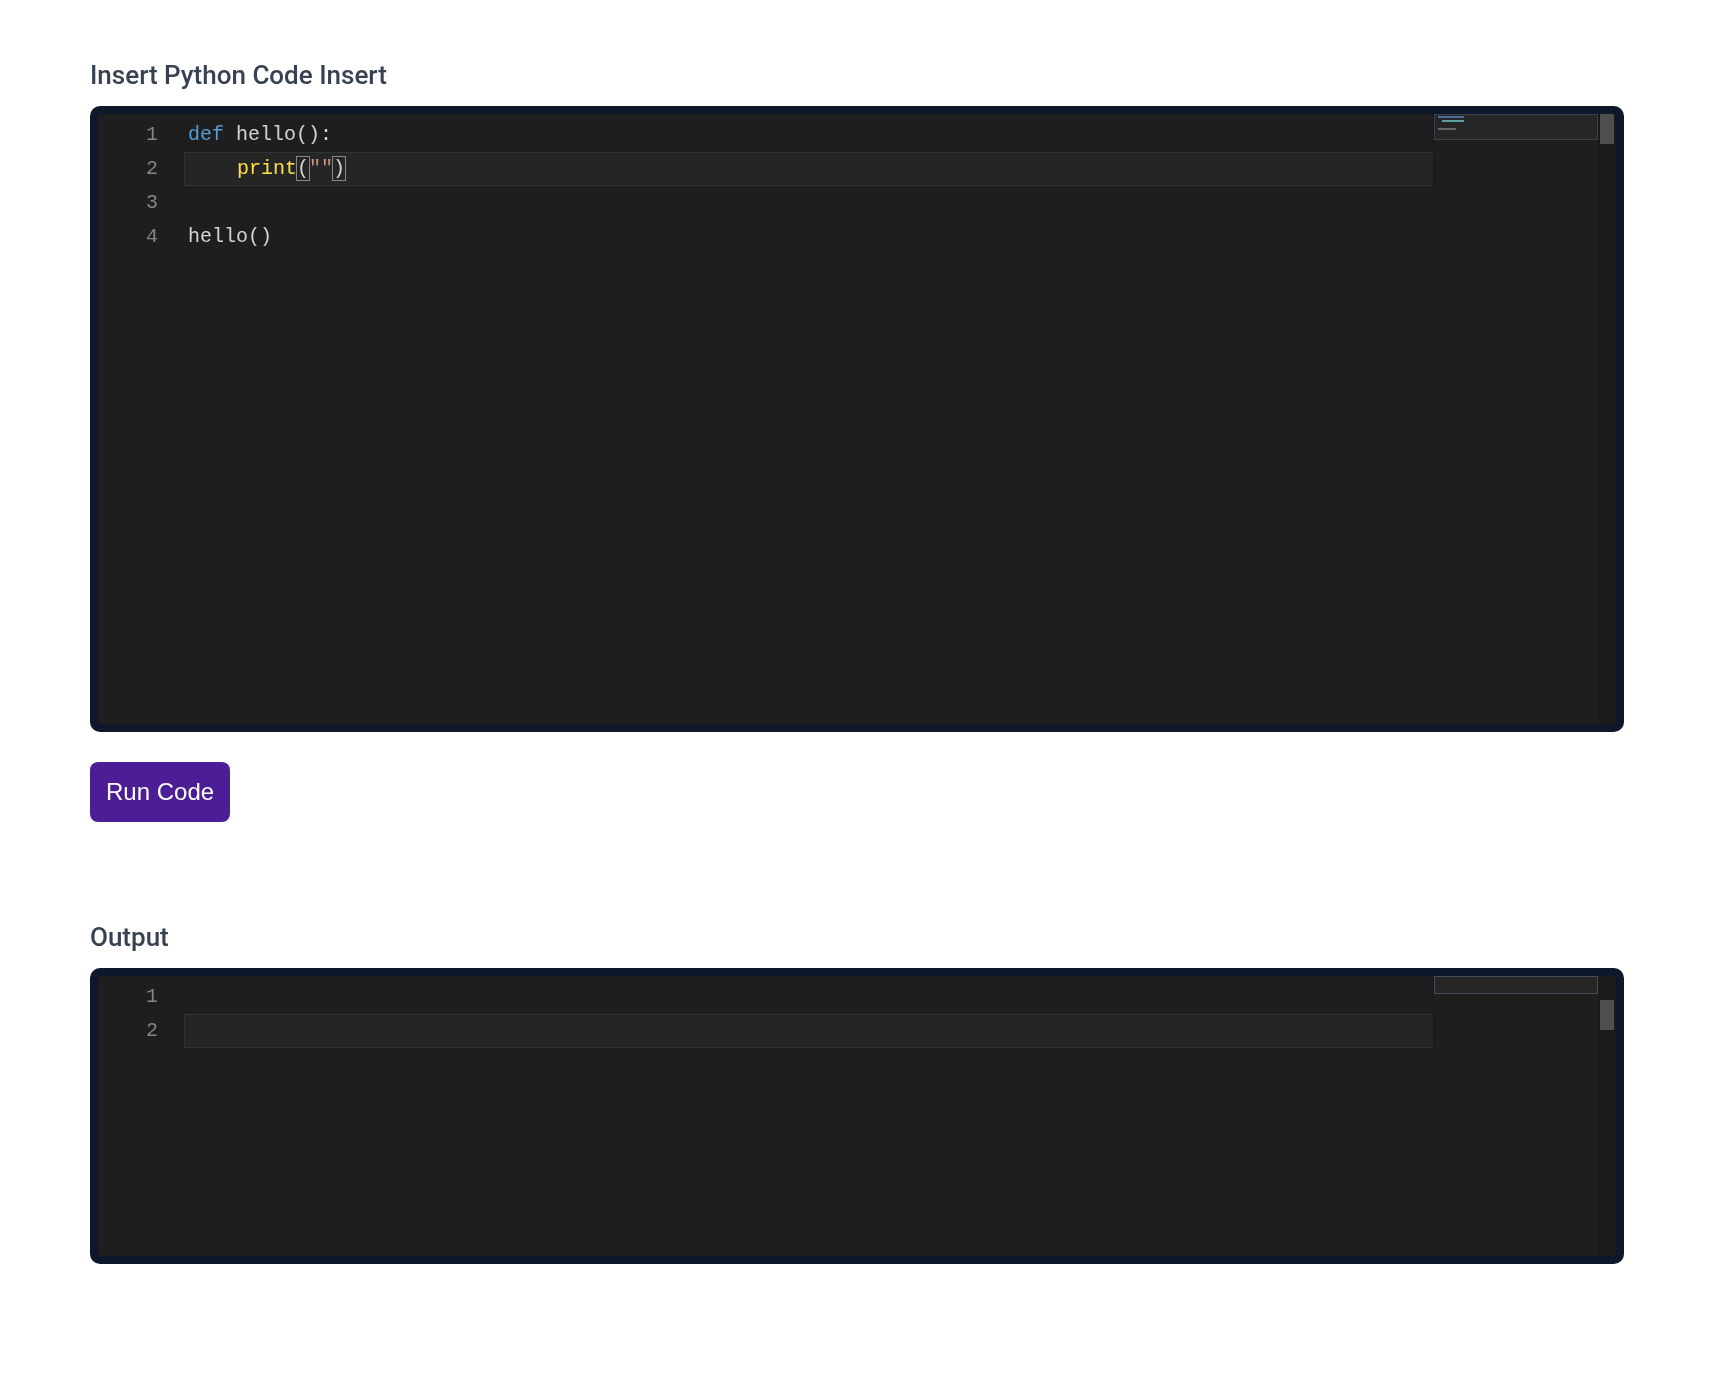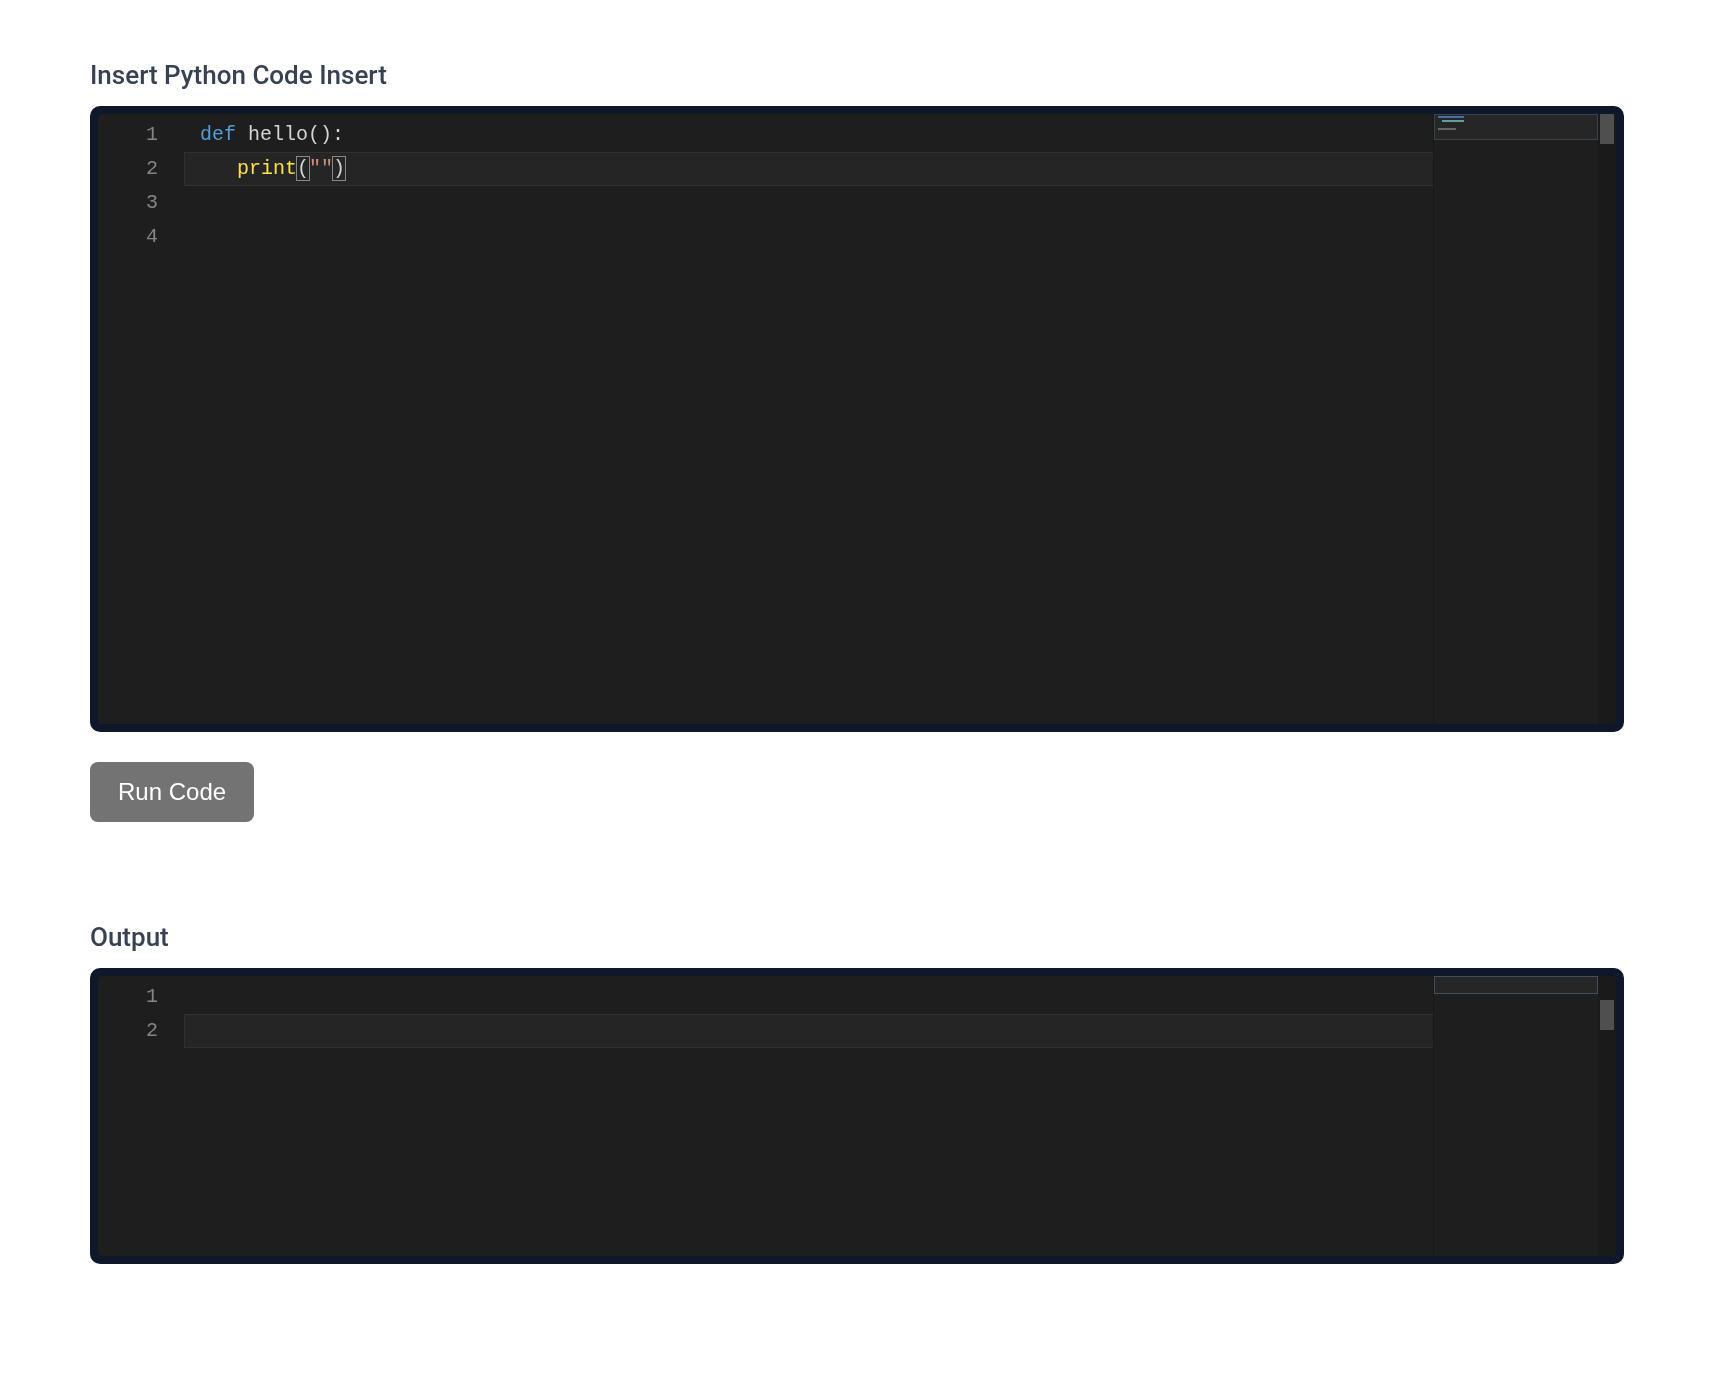--- a/index.html
+++ b/index.html
@@ -69,21 +69,20 @@
       flex: 1;
       color: #d4d4d4;
       position: relative;
       padding-right: 20px;
     }
     
     .code-line {
       display: block;
       white-space: pre;
       min-height: 34px;
-      margin-left: 12px;
     }
     
     .code-line.highlighted {
       background: rgba(255, 255, 255, 0.03);
       box-shadow: inset 0 0 0 1px rgba(255,255,255,0.06);
       margin-left: -4px;
       padding-left: 4px;
     }
     
     .output-line.highlighted {
@@ -149,26 +148,26 @@
       height: 30px;
       background: rgba(180,180,180,0.35);
       border-radius: 0;
     }
     
     .scrollbar-thumb.output-thumb {
       top: 24px;
     }
     
     .run-button {
-      background: #737373;
+      background: #4c1d95;
       color: #ffffff;
       border: none;
       font-size: 24px;
       font-weight: 400;
-      padding: 16px 28px;
+      padding: 16px 16px;
       border-radius: 8px;
       cursor: pointer;
       margin-bottom: 80px;
     }
     
     .output-section {
       margin-top: 20px;
     }
   </style>
 </head>
@@ -183,20 +182,21 @@
         <div class="gutter">
           <span class="line-number">1</span>
           <span class="line-number">2</span>
           <span class="line-number">3</span>
           <span class="line-number">4</span>
         </div>
         <div class="code-area">
           <span class="code-line"><span class="tok-keyword">def</span><span> </span><span class="tok-def">hello</span><span class="tok-punct">()</span><span class="tok-punct">:</span></span>
           <span class="code-line highlighted"><span class="indent-guide"></span><span>    </span><span class="tok-builtin">print</span><span class="tok-punct tok-bracket-match">(</span><span class="tok-string">""</span><span class="tok-punct tok-bracket-match">)</span></span>
           <span class="code-line"></span>
+          <span class="code-line"><span class="tok-def">hello</span><span class="tok-punct">()</span></span>
         </div>
       </div>
 
       <div class="minimap">
         <div class="minimap-region"></div>
         <div class="minimap-line" style="top:2px; left:4px; width:26px; background:#4a6fa5;"></div>
         <div class="minimap-line" style="top:6px; left:8px; width:22px; background:#5ea0a0;"></div>
         <div class="minimap-line" style="top:14px; left:4px; width:18px;"></div>
       </div>
 

